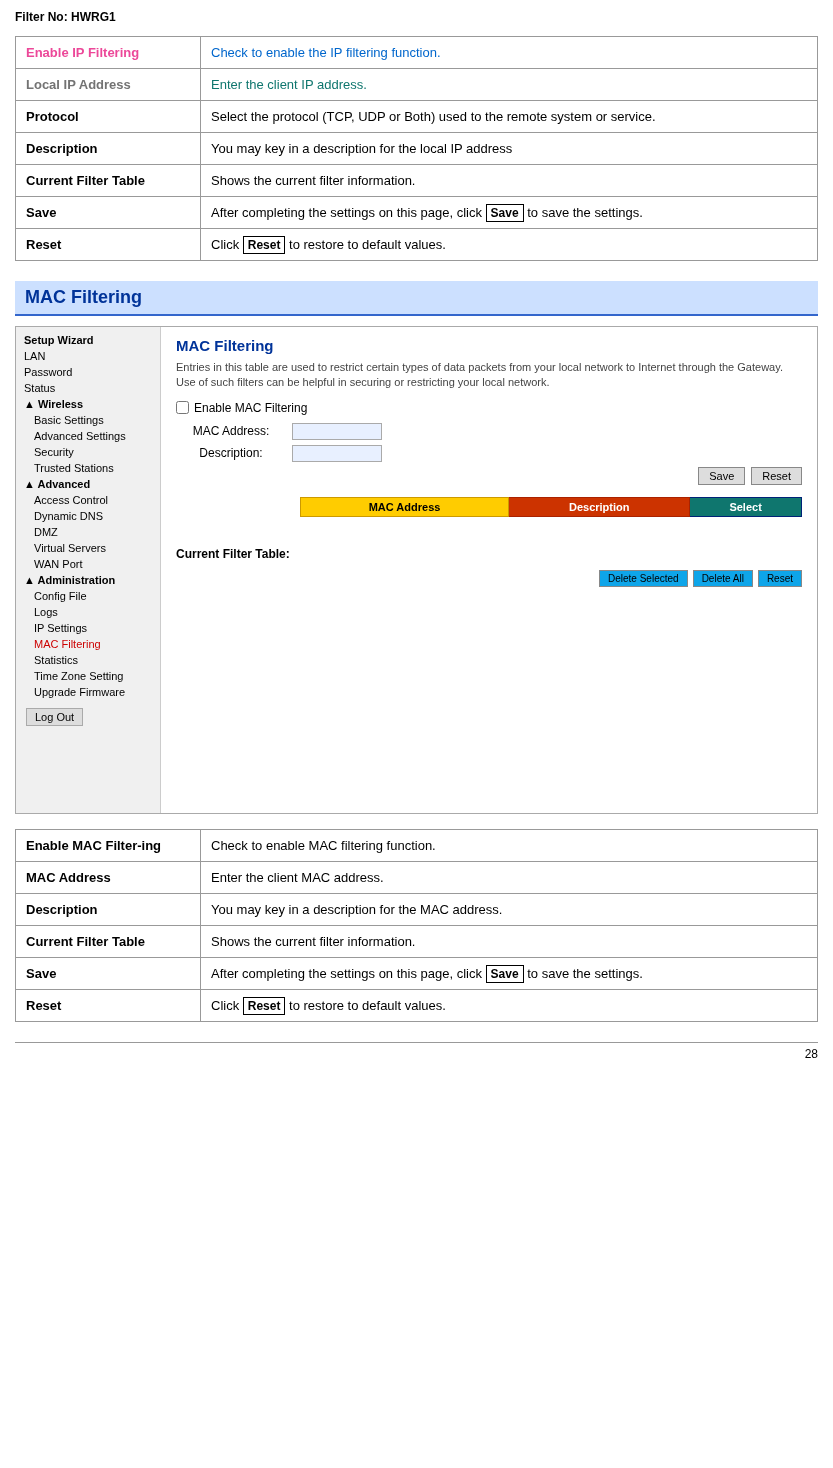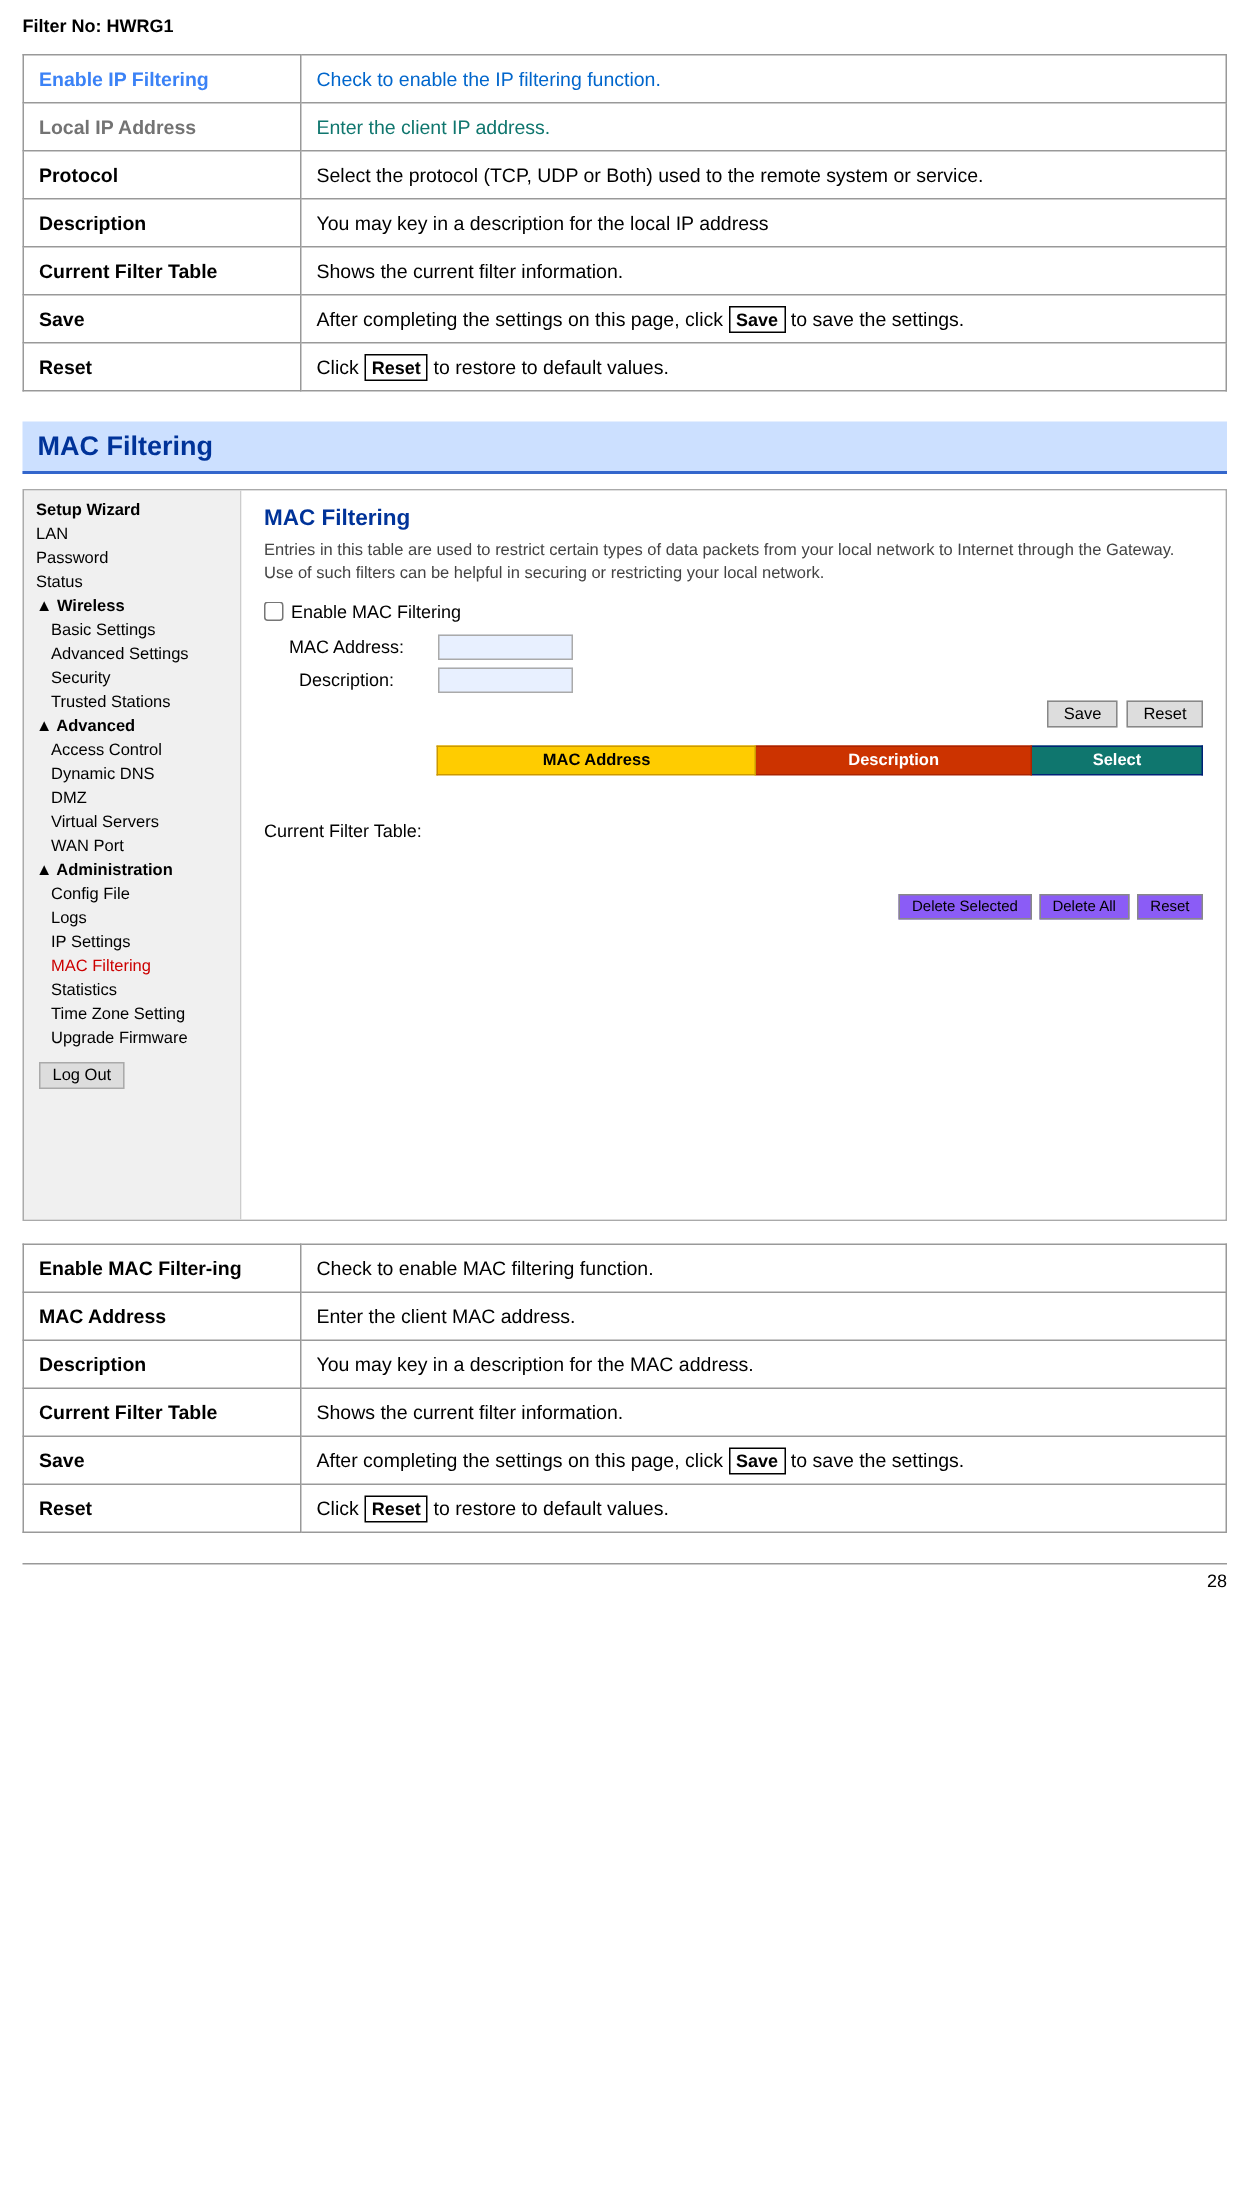--- a/index.html
+++ b/index.html
@@ -149,21 +149,21 @@
       background: #ddd;
       border: 1px solid #888;
       cursor: pointer;
     }
     
     .filter-table-area {
       margin-top: 8px;
     }
     .filter-table-label {
       font-size: 12px;
-      font-weight: normal;
+      font-weight: bold;
       margin-bottom: 4px;
       margin-top: 48px;
     }
     .filter-table {
       width: 100%;
       border-collapse: collapse;
       font-size: 11px;
     }
     .filter-table th {
       background: #003399;
@@ -177,35 +177,34 @@
     .filter-table th.sel-col { background: #0f766e; color: #fff; border-color: #002277; }
     .delete-row {
       display: flex;
       gap: 5px;
       margin-top: 4px;
       justify-content: flex-end;
     }
     .delete-btn {
       font-size: 10px;
       padding: 2px 8px;
-      background: #8b5cf6;
+      background: #0ea5e9;
       border: 1px solid #888;
       cursor: pointer;
-      margin-top: 26px;
     }
   </style>
 </head>
 <body>
 
 <div class="model-no">Filter No: HWRG1</div>
 
 <table class="info-table">
   <tbody id="ip-table-body">
       <tr>
-        <td style="color: #3b82f6; font-weight: bold;">Enable IP Filtering</td>
+        <td style="color: #ec4899; font-weight: bold;">Enable IP Filtering</td>
         <td style="color: rgb(0, 102, 204);">Check to enable the IP filtering function.</td>
       </tr>
       <tr>
         <td style="color: #737373; font-weight: bold;">Local IP Address</td>
         <td style="color: #0f766e;">Enter the client IP address.</td>
       </tr>
       <tr>
         <td style="font-weight: bold;">Protocol</td>
         <td>Select the protocol (TCP, UDP or Both) used to the remote system or service.</td>
       </tr>

